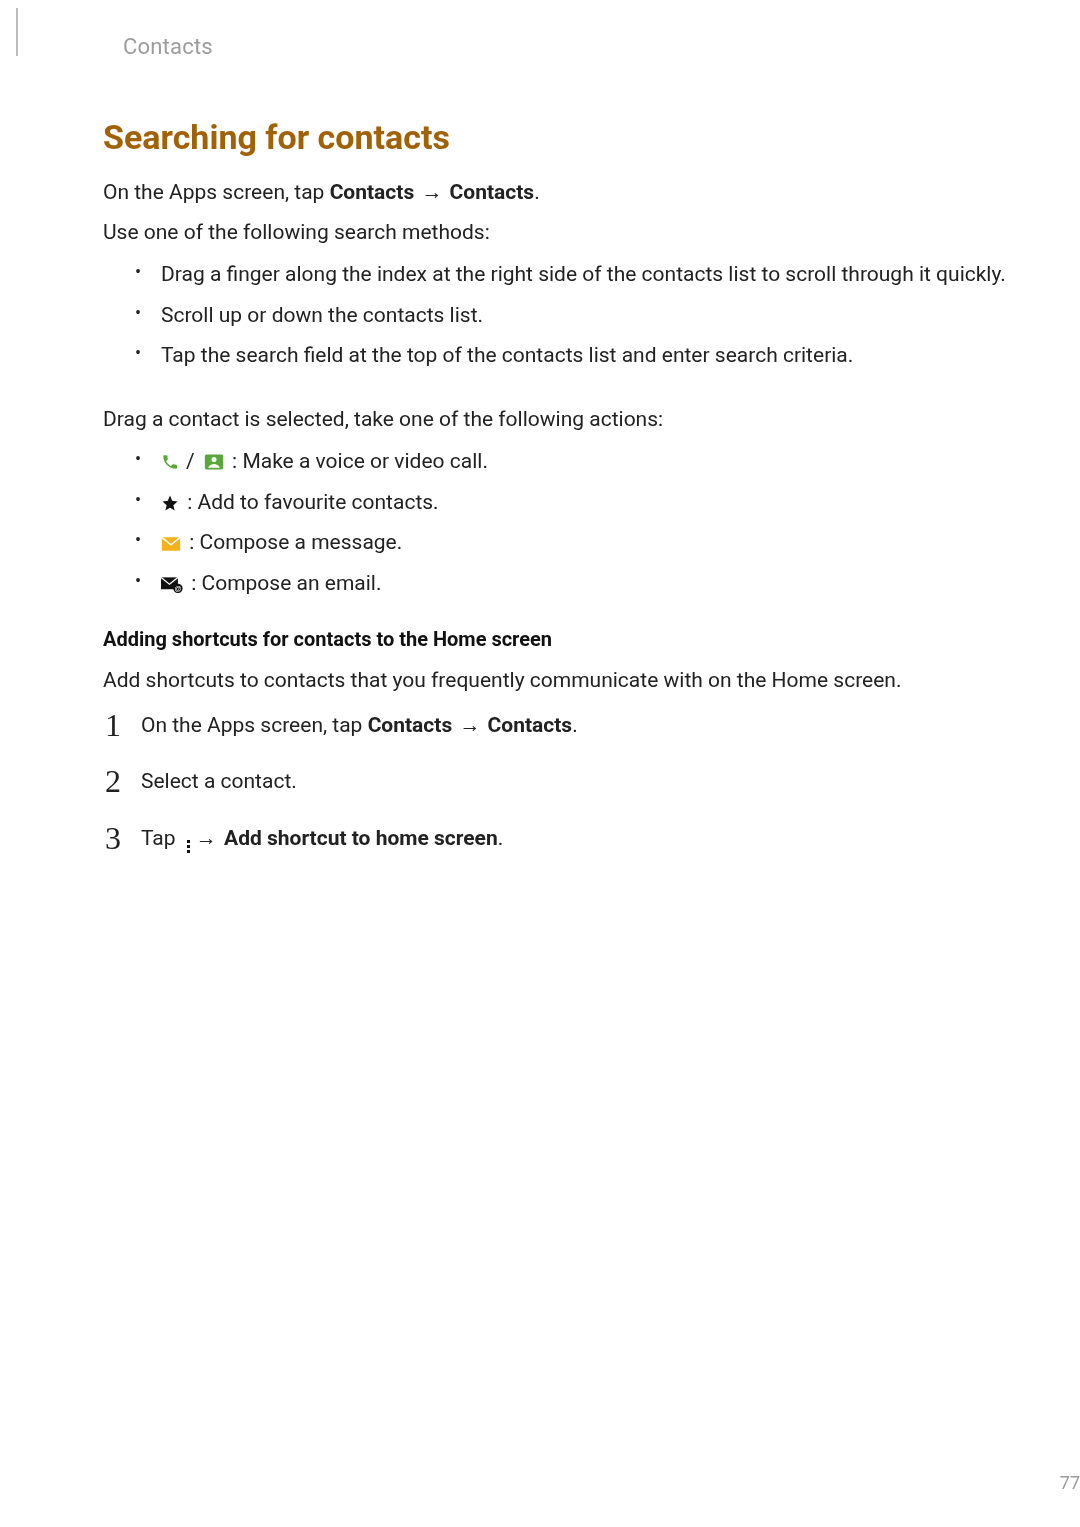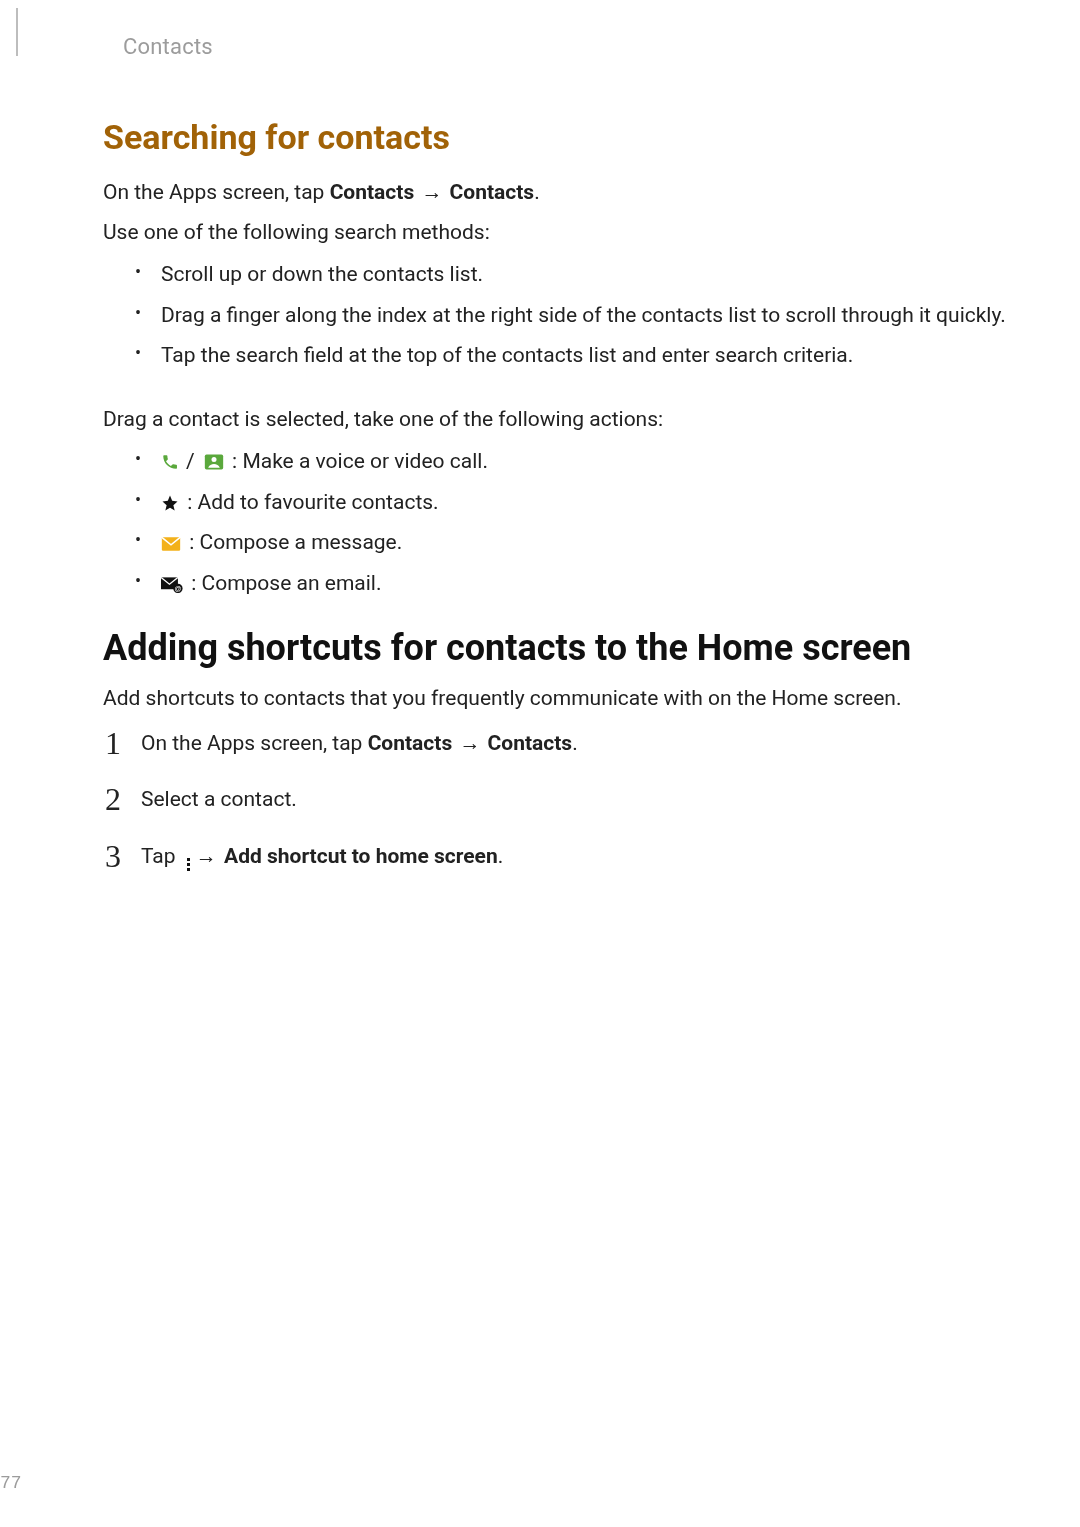--- a/index.html
+++ b/index.html
@@ -62,21 +62,21 @@
       font-size: 18px;
     }
     .icon-inline {
       display: inline-flex;
       align-items: center;
       justify-content: center;
       vertical-align: -3px;
       margin: 0 3px 0 0;
     }
     h2.sub-title {
-      font-size: 36px;
+      font-size: 20px;
       font-weight: 700;
       margin-top: 28px;
       margin-bottom: 14px;
       color: #111;
     }
     .sub-intro { margin-bottom: 22px; }
     ol.steps {
       list-style: none;
       counter-reset: step;
       margin-left: 2px;
@@ -113,46 +113,45 @@
       top: -3px;
     }
     .kebab-icon span {
       width: 3px; height: 3px; background: #111; border-radius: 0;
     }
     .spacer { height: 22px; }
     .pagenum {
       position: absolute;
       bottom: 34px;
       left: 0; right: 0;
-      text-align: left;
+      text-align: right;
       color: #9c9c9c;
       font-size: 18px;
-      font-family: Liberation Mono, monospace;
     }
     .sep { margin: 0 4px; }
   </style>
 </head>
 <body>
 
 <div class="header-tick"></div>
 
 <div class="page">
   <div class="header-label">Contacts</div>
 
   <h1 class="section-title">Searching for contacts</h1>
 
   <p class="body">
     <span>On the Apps screen, tap </span><span class="bold">Contacts</span><span class="arrow-glyph"> <span>→</span> </span><span class="bold">Contacts</span><span>.</span>
   </p>
 
   <p class="body">Use one of the following search methods:</p>
 
   <ul class="bullets">
+    <li>Drag a finger along the index at the right side of the contacts list to scroll through it quickly.</li>
     <li>Scroll up or down the contacts list.</li>
-    <li>Drag a finger along the index at the right side of the contacts list to scroll through it quickly.</li>
     <li>Tap the search field at the top of the contacts list and enter search criteria.</li>
   </ul>
 
   <div class="spacer"></div>
 
   <p class="body">Drag a contact is selected, take one of the following actions:</p>
 
   <ul class="bullets">
     <li>
       <span class="icon-inline">

